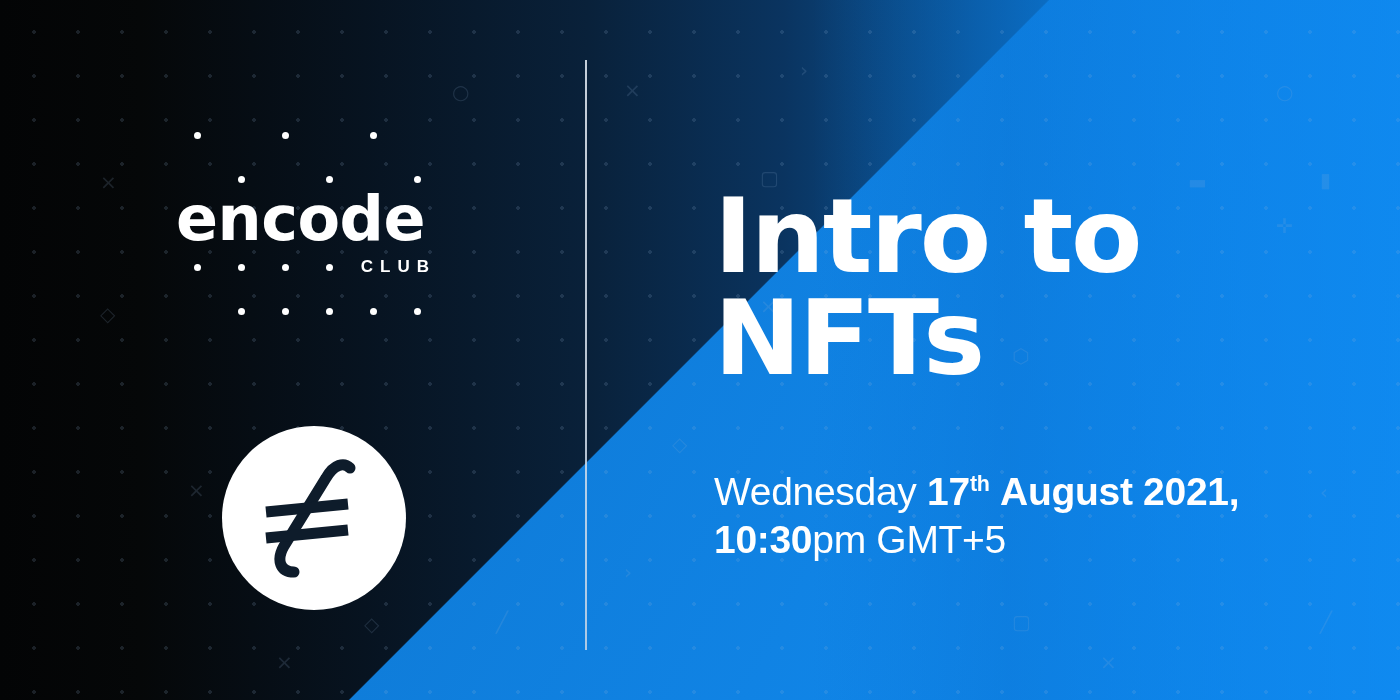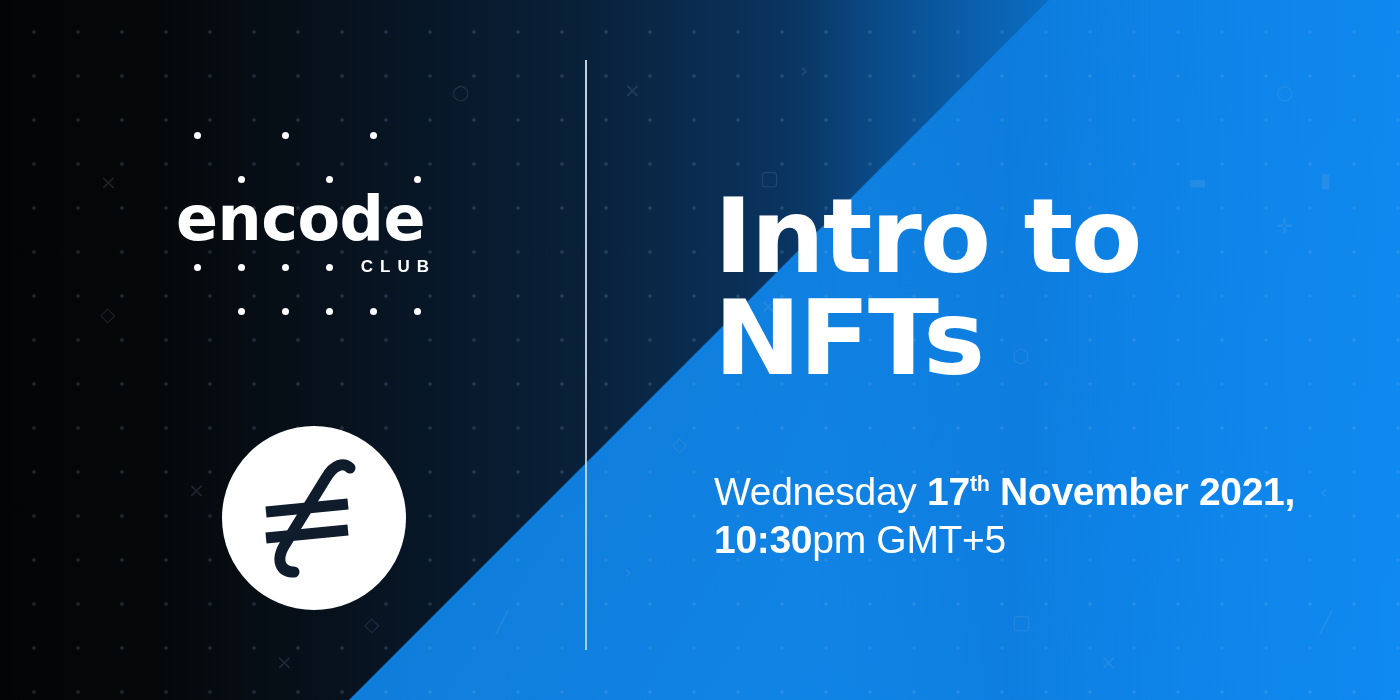--- a/index.html
+++ b/index.html
@@ -184,17 +184,17 @@
     <div class="divider"></div>
   </div>
 
   <div class="right">
     <h1 class="title">
       <span>Intro to</span>
       <span class="l2">NFTs</span>
     </h1>
 
     <div class="meta">
-      <span>Wednesday</span>&nbsp;<b>17</b><b><sup>th</sup></b>&nbsp;<b>November 2021,</b><br><b>10:30</b><span>pm GMT+5</span>
+      <span>Wednesday</span>&nbsp;<b>17</b><b><sup>th</sup></b>&nbsp;<b>August 2021,</b><br><b>10:30</b><span>pm GMT+5</span>
     </div>
   </div>
 
 </div>
 
 </body></html>

